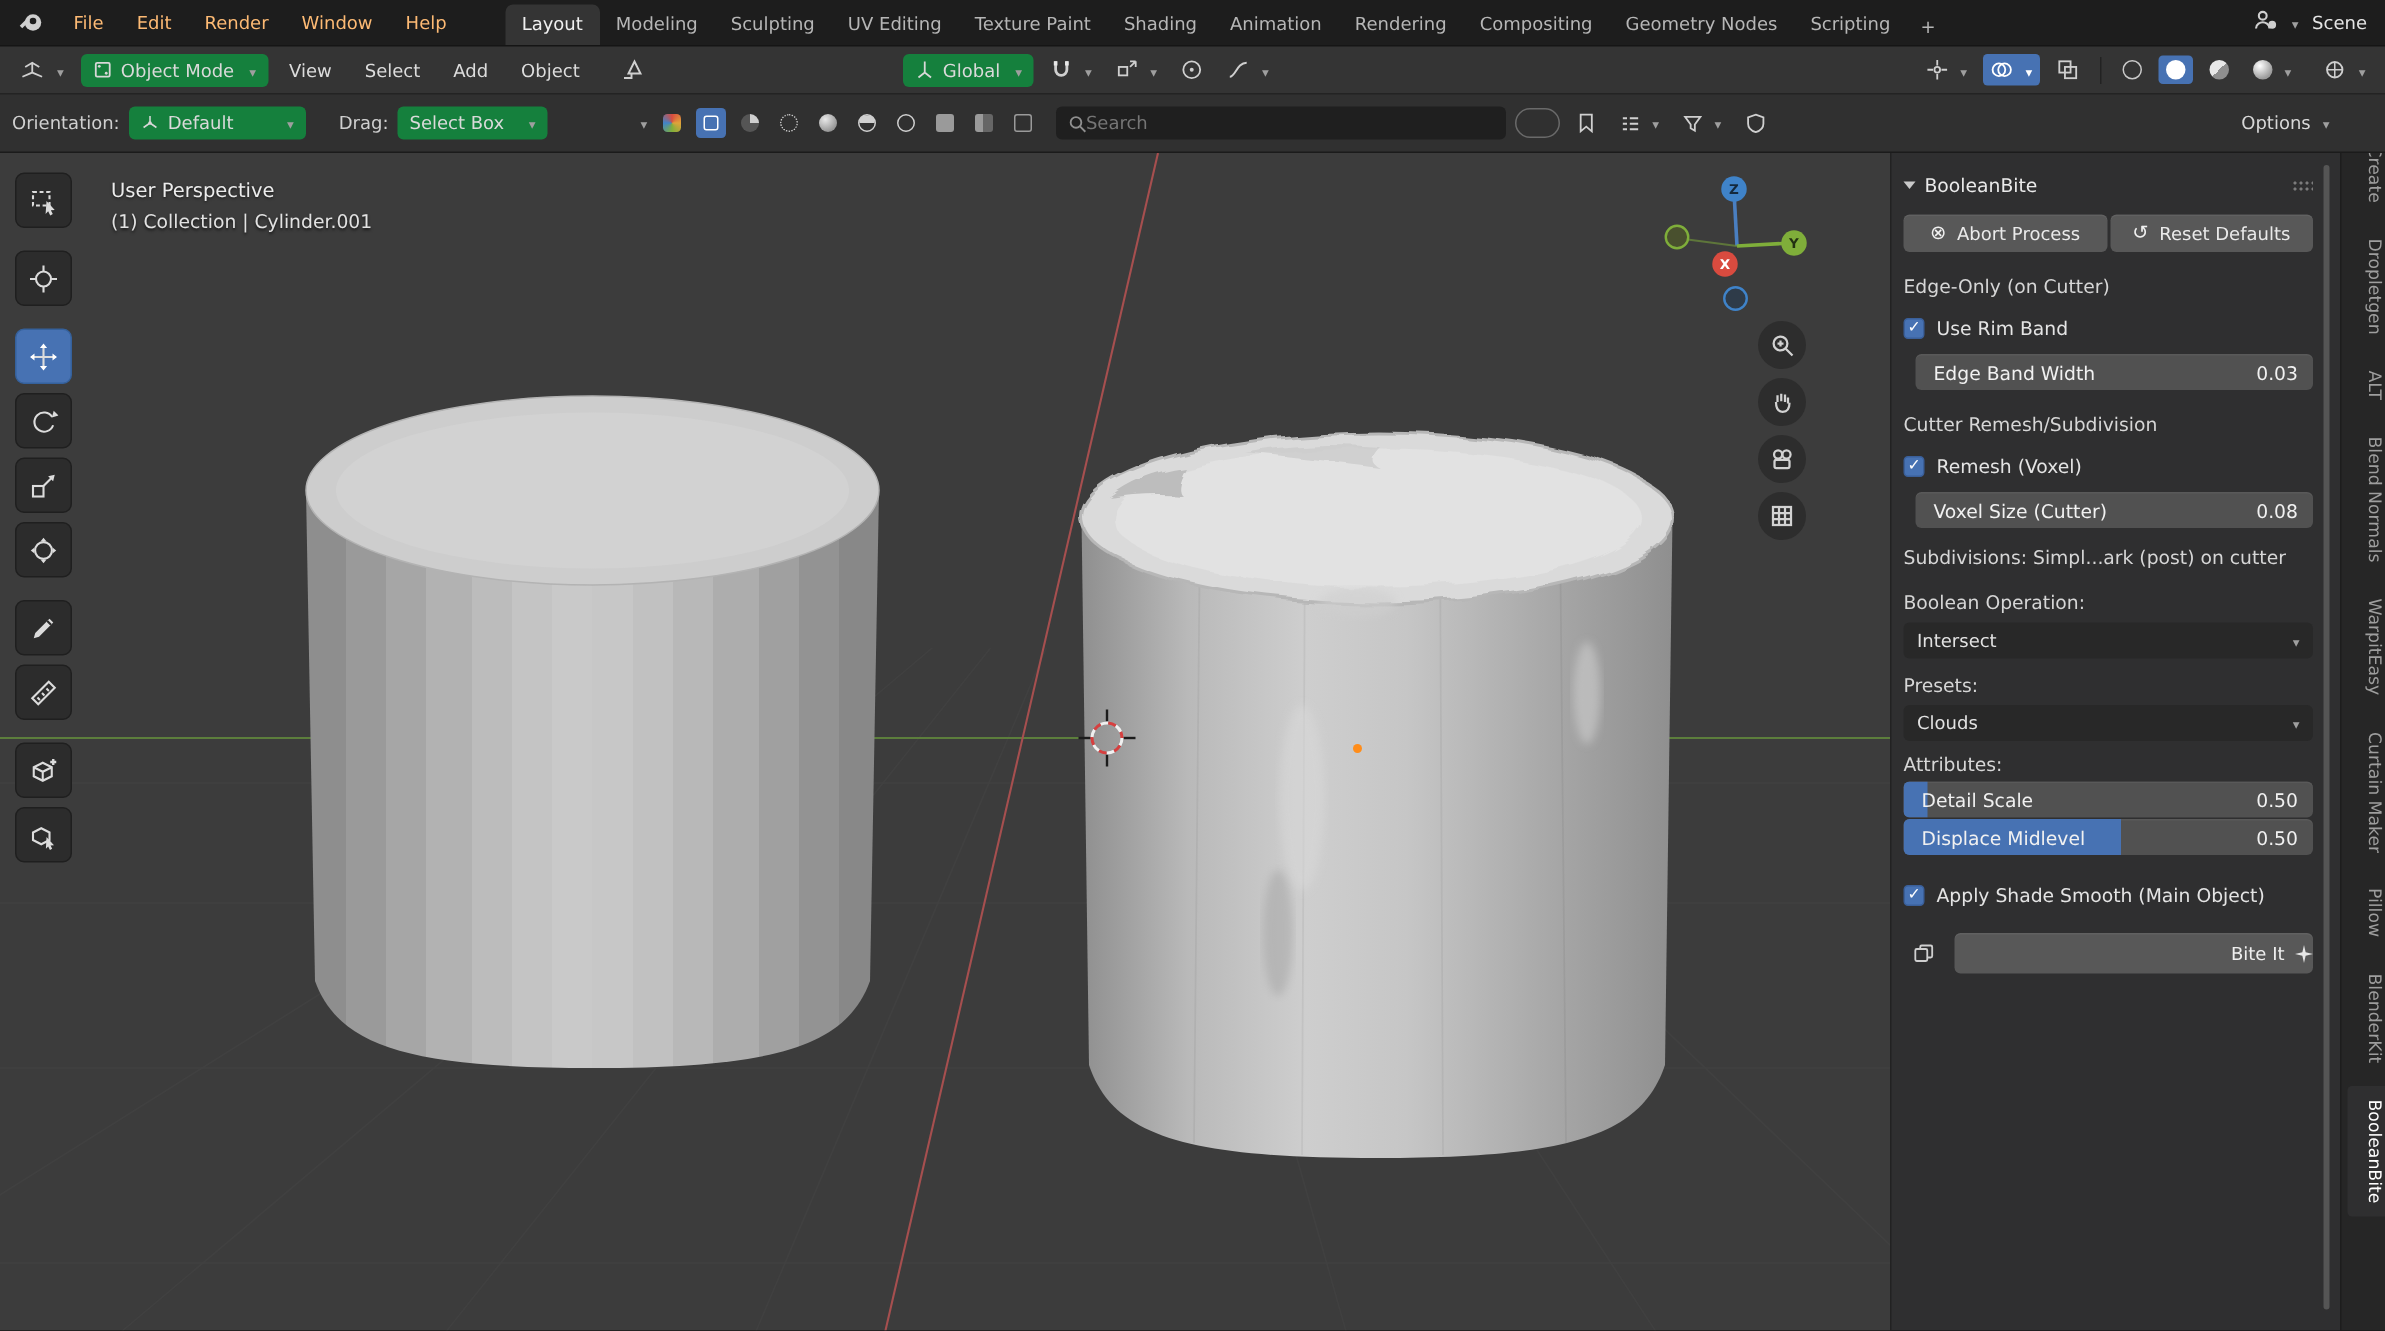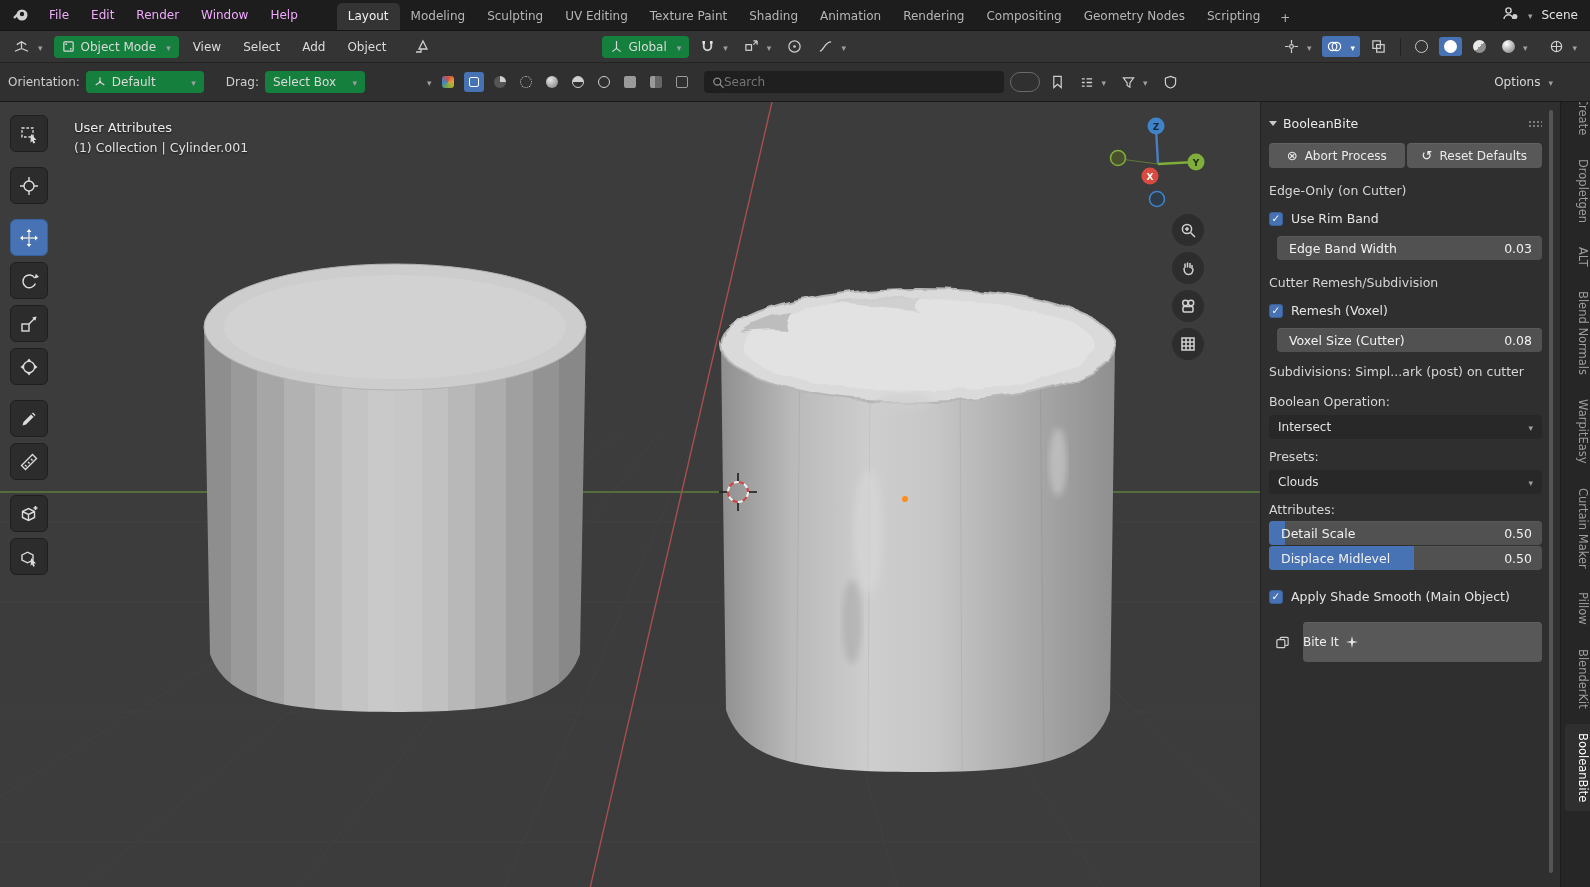--- a/index.html
+++ b/index.html
@@ -6,21 +6,21 @@
   html,body { background:#111; }
   .app {
     position:relative; width:1590px; height:887px; overflow:hidden;
     background:#1e1e1e; color:#d8d8d8;
     font-family:"DejaVu Sans", sans-serif; font-size:12px;
     user-select:none;
   }
   
   .topbar { height:30px; background:#1d1d1d; display:flex; align-items:center; padding:0 10px; gap:4px; }
   .logo { width:22px; height:22px; display:flex; align-items:center; justify-content:center; margin-right:4px; }
-  .menu { padding:4px 9px; color:#f0abfc; border-radius:3px; cursor:default; }
+  .menu { padding:4px 9px; color:#fdba74; border-radius:3px; cursor:default; }
   .ws-tabs { display:flex; align-items:flex-end; height:30px; margin-left:26px; }
   .ws-tab { padding:6px 11px 7px; color:#b6b6b6; border-radius:5px 5px 0 0; white-space:nowrap; }
   .ws-tab.active { background:#343434; color:#f0f0f0; }
   .ws-plus { padding:5px 9px; color:#b6b6b6; }
   .topbar-right { margin-left:auto; display:flex; align-items:center; gap:5px; padding-right:2px; }
   .chev::after { content:"▾"; font-size:9px; color:#9f9f9f; margin-left:4px; }
   
   .hrow { display:flex; align-items:center; padding:0 8px; gap:6px; }
   .hrow2 { height:32px; background:#343434; border-top:1px solid #151515; }
   .hrow3 { height:40px; background:#303030; border-top:1px solid #232323; border-bottom:1px solid #1b1b1b; }
@@ -91,22 +91,22 @@
   .numfield .lab { position:relative; margin-left:12px; color:#f1f1f1; font-size:12.5px; }
   .numfield .val { position:relative; margin-left:auto; margin-right:10px; color:#f1f1f1; font-size:12.5px; }
   .numfield.flush { margin-left:0; }
   .sliders .numfield { margin-top:1px; }
   .pselect { height:24px; background:#282828; border-radius:4px; margin-top:6px; display:flex;
              align-items:center; padding:0 9px; color:#e2e2e2; }
   .pselect .chev { margin-left:auto; }
   .bite-row { display:flex; align-items:center; gap:8px; margin-top:18px; }
   .sq-iconbtn { width:26px; height:24px; background:transparent; border:0; display:flex; align-items:center;
                 justify-content:center; }
-  .bite-btn { flex:1; height:40px; background:#585858; border:0; border-radius:4px; color:#efefef; font:inherit;
-              display:flex; align-items:center; justify-content:flex-start; gap:7px;
+  .bite-btn { flex:1; height:27px; background:#585858; border:0; border-radius:4px; color:#efefef; font:inherit;
+              display:flex; align-items:center; justify-content:flex-end; gap:7px;
               box-shadow:inset 0 1px 0 rgba(255,255,255,.06); }
   .pscroll { position:absolute; right:7px; top:8px; width:4px; height:96%; background:#555; border-radius:2px; }
   
   .tabstrip { width:30px; background:#262626; border-left:1px solid #1d1d1d; overflow:hidden;
               display:flex; flex-direction:column; align-items:stretch; }
   .vtab { writing-mode:vertical-rl; color:#9e9e9e; font-size:11.5px; padding:9px 0; margin:3px 0 3px 4px;
           border-radius:3px 0 0 3px; text-align:center; white-space:nowrap; }
   .vtab.first { margin-top:-14px; }
   .vtab.active { background:#2f2f30; color:#ffffff; }
 </style>
@@ -453,21 +453,21 @@
           <line x1="738" y1="371" x2="738" y2="379" stroke="#1c1c1c" stroke-width="1.6"></line>
           <line x1="738" y1="401" x2="738" y2="409" stroke="#1c1c1c" stroke-width="1.6"></line>
           <line x1="719" y1="390" x2="727" y2="390" stroke="#1c1c1c" stroke-width="1.6"></line>
           <line x1="749" y1="390" x2="757" y2="390" stroke="#1c1c1c" stroke-width="1.6"></line>
           <circle cx="738" cy="390" r="10" fill="none" stroke="#f0f0f0" stroke-width="2" stroke-dasharray="5.3 5.3"></circle>
           <circle cx="738" cy="390" r="10" fill="none" stroke="#d63f3f" stroke-width="2" stroke-dasharray="5.3 5.3" stroke-dashoffset="5.3"></circle>
         </g>
       </svg>
 
       <div class="vp-overlay">
-        <div class="l1">User Attributes</div>
+        <div class="l1">User Perspective</div>
         <div class="l2">(1) Collection | Cylinder.001</div>
       </div>
 
       <div class="ltoolbar">
         <div class="tool">
           <svg width="20" height="20" viewBox="0 0 20 20">
               <rect x="3" y="4" width="11" height="9" stroke-dasharray="2.6 1.8"></rect>
               <path d="M12 10 l5.5 6 -2.6 .1 1.3 2.6 -1.7 .9 -1.4 -2.7 -1.7 1.8 Z" fill="#dcdcdc" stroke="none"></path>
             </svg>
         </div>

